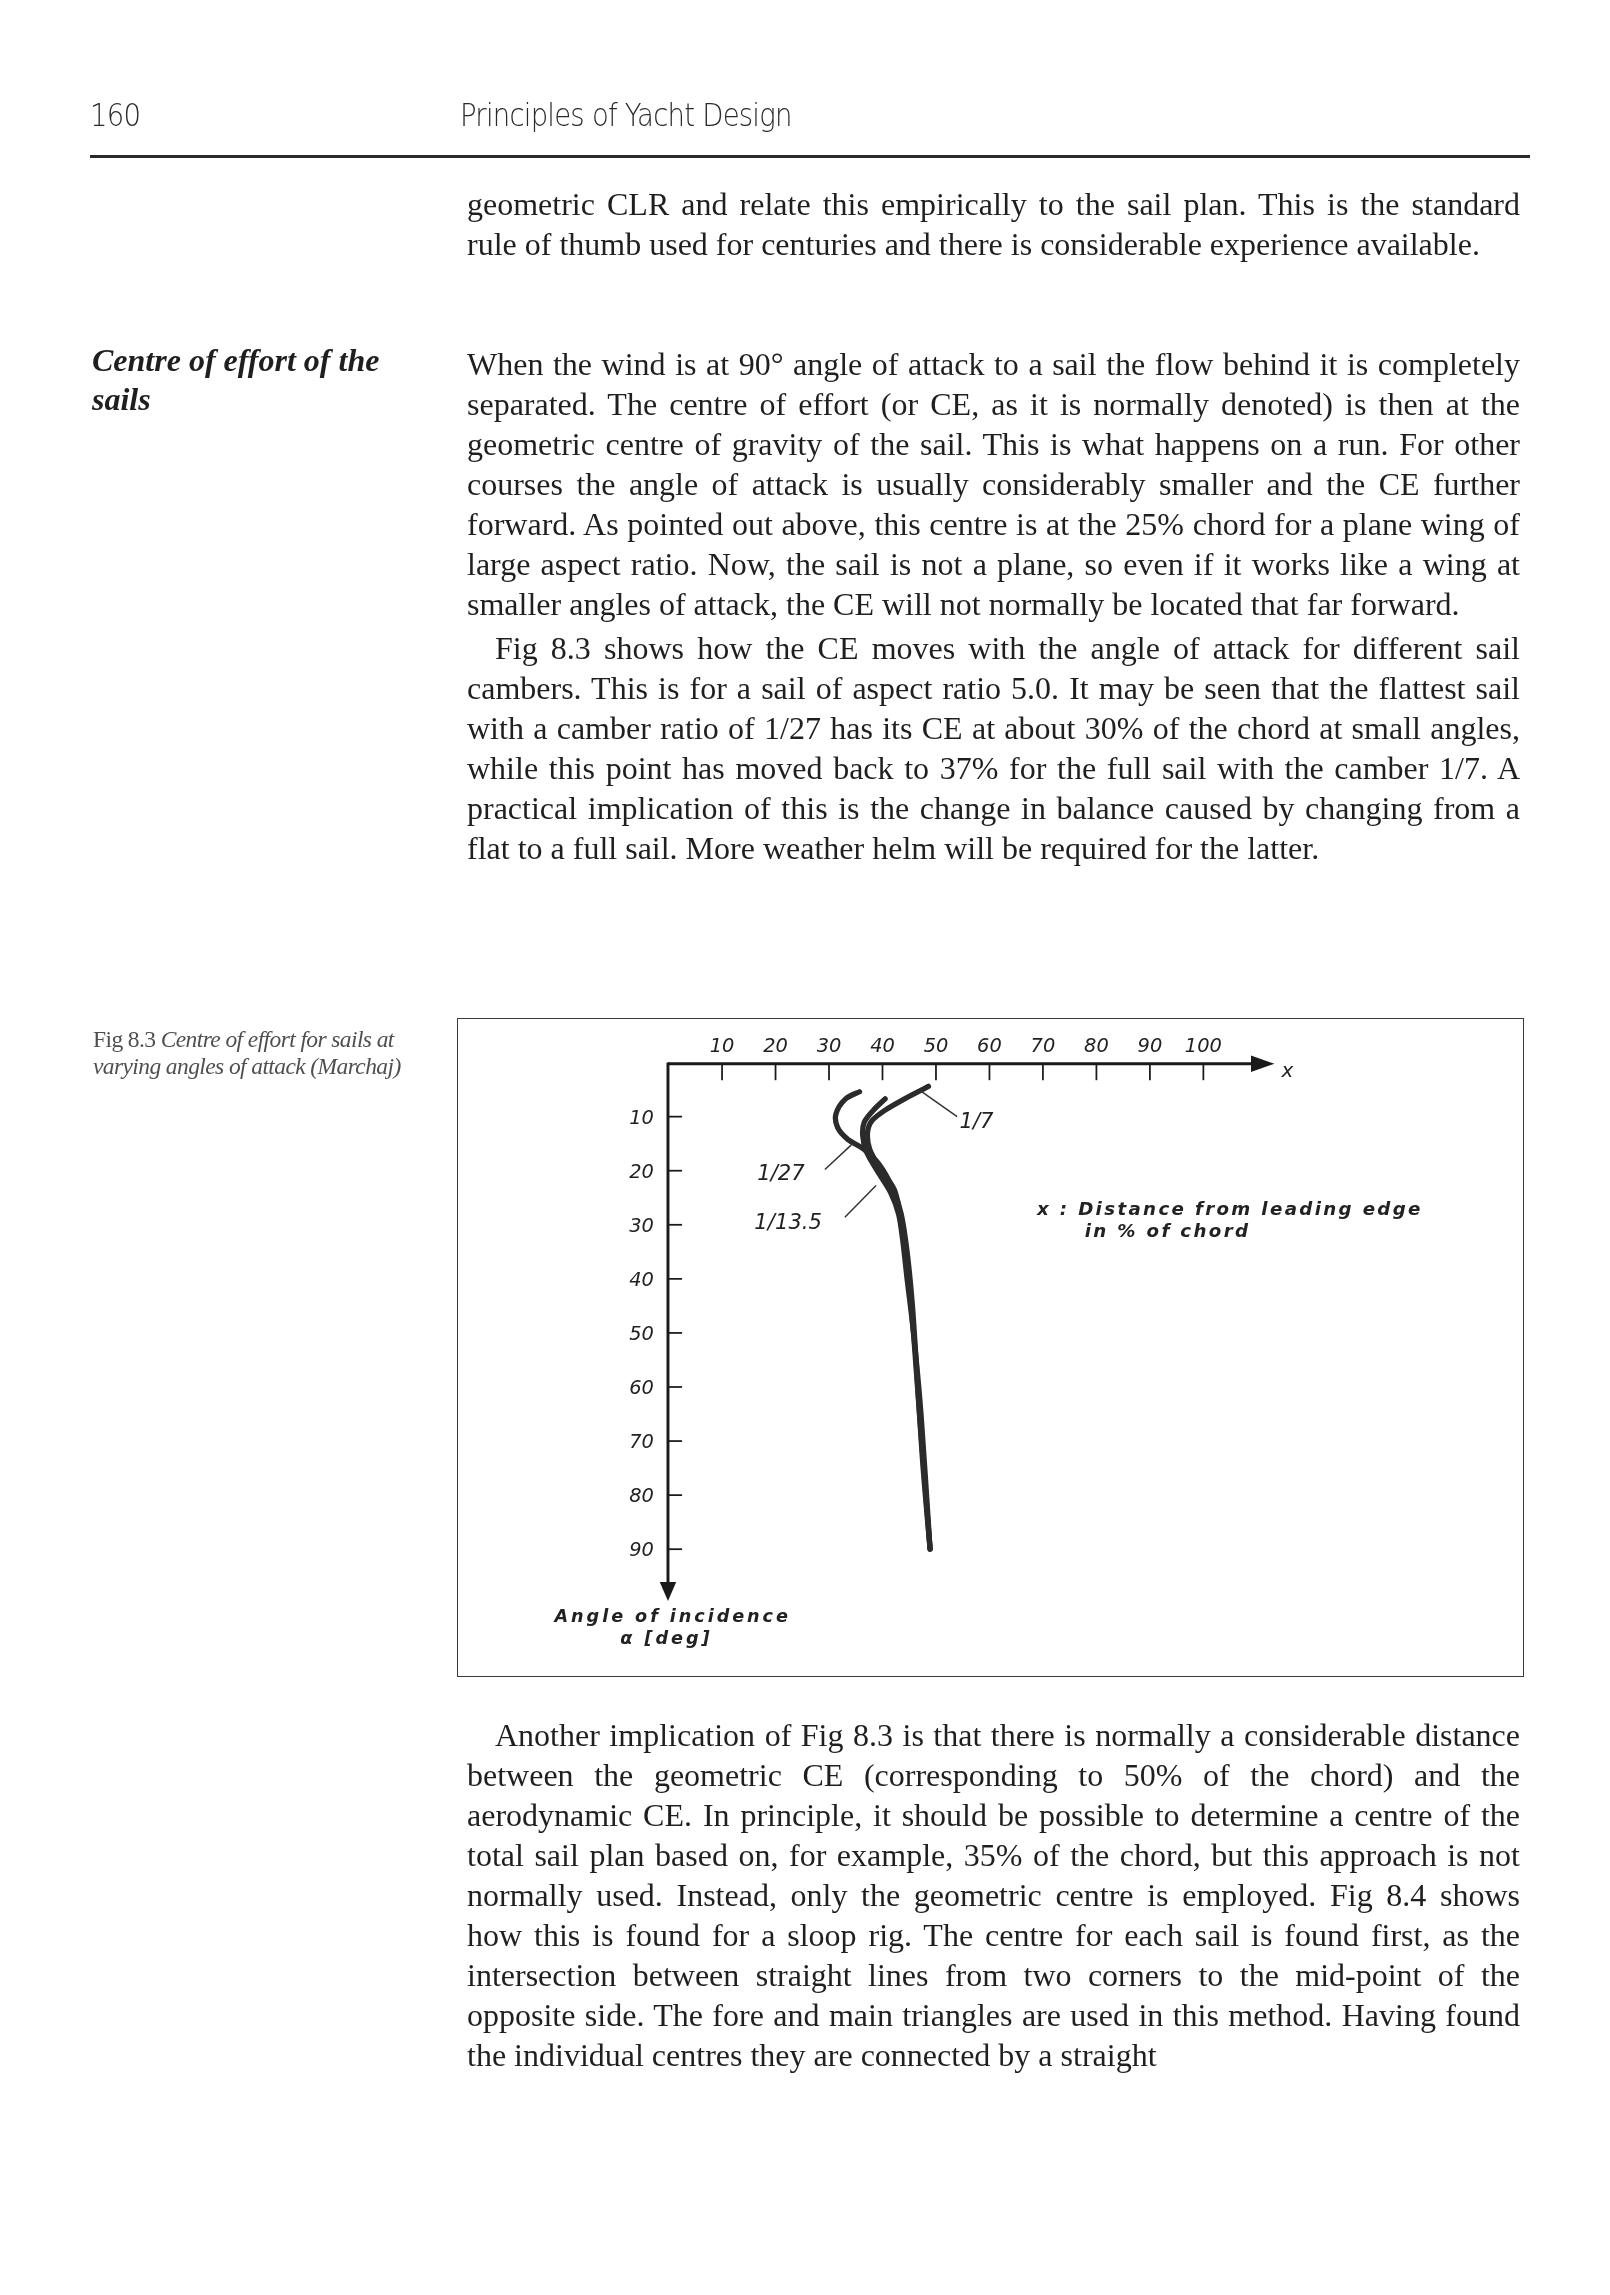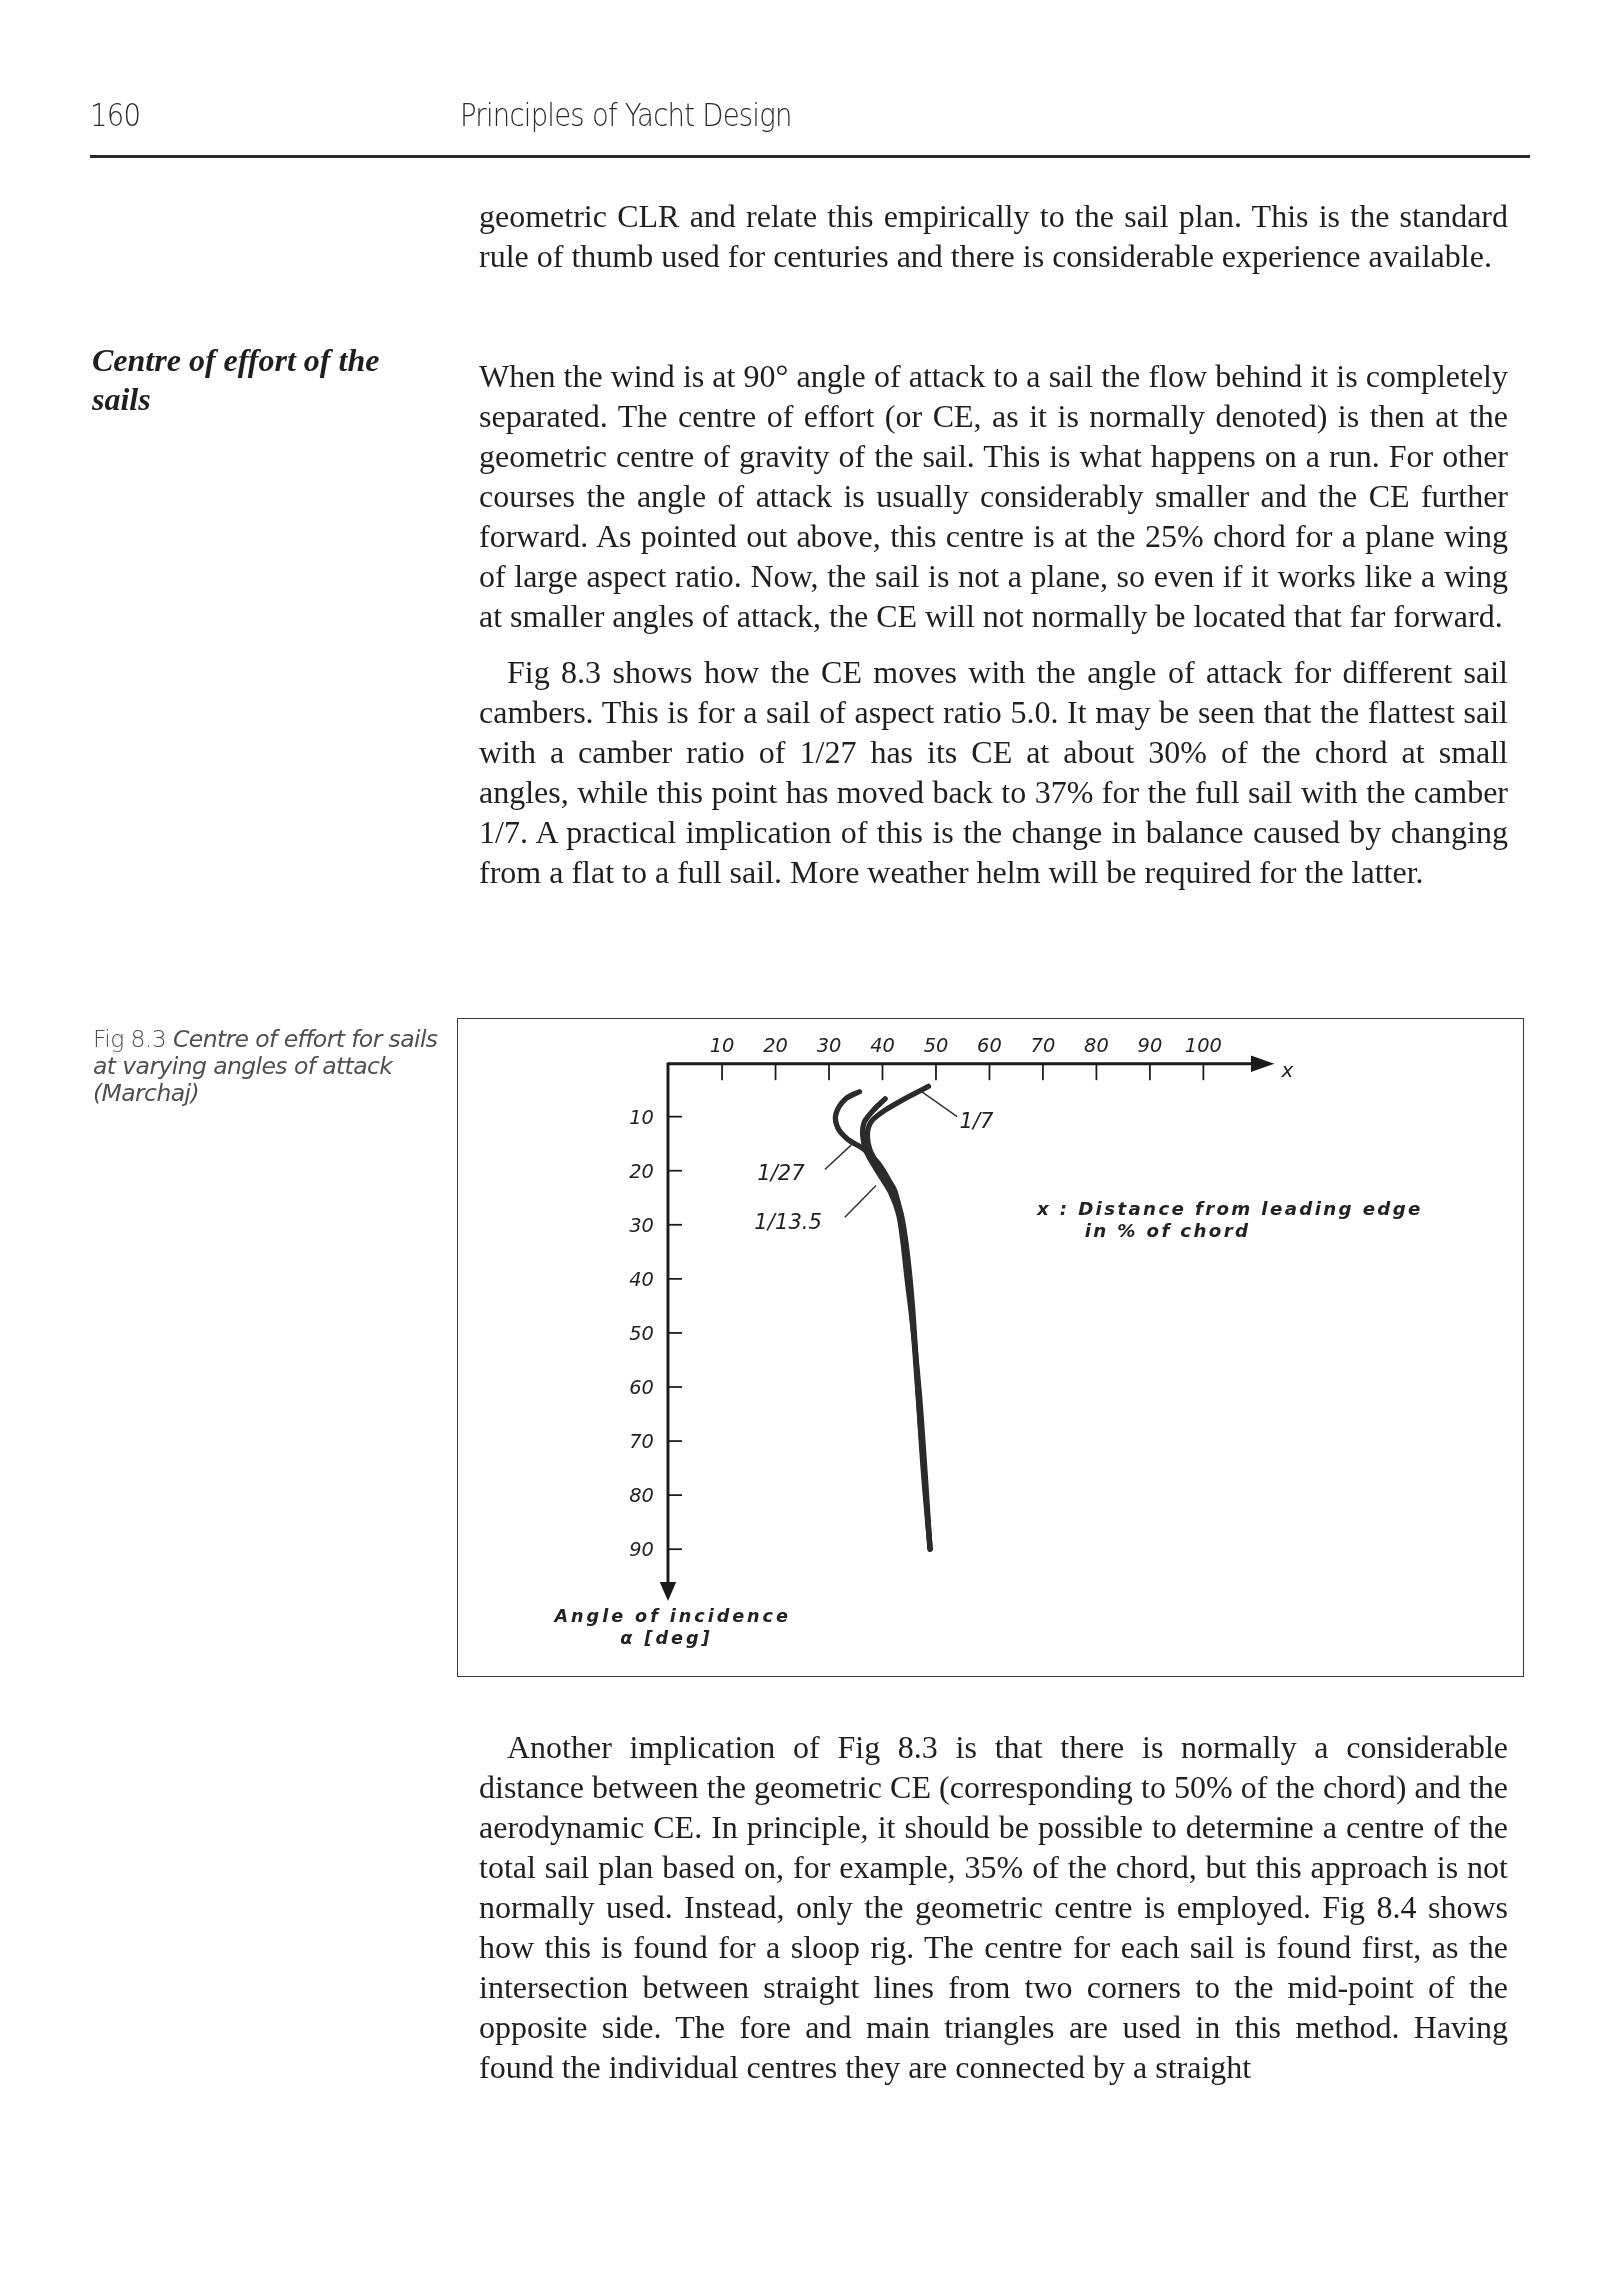--- a/index.html
+++ b/index.html
@@ -5,21 +5,21 @@
   html, body { margin: 0; padding: 0; background: #ffffff; }
   body { width: 1611px; height: 2295px; position: relative; overflow: hidden; color: #1c1c1c; }
   .abs { position: absolute; }
 
   
   .run-head { font-family: "DejaVu Sans", sans-serif; font-size: 32px; font-weight: 300; color: #2a2a2a; letter-spacing: -0.9px; transform: scaleX(0.86); transform-origin: left top; white-space: nowrap; }
   .rule { position: absolute; left: 90px; top: 155px; width: 1440px; height: 2.9px; background: #2b2b2b; }
 
   
   .body-col { position: absolute; left: 463px; width: 1061px; font-family: "Liberation Serif", serif; font-size: 32px; line-height: 40px; color: #1f1f1f; text-align: justify; text-align-last: left; }
-  .body-col p { margin: 16px; }
+  .body-col p { margin: 4px; }
   .indent { text-indent: 28px; }
 
   .side-head { position: absolute; left: 92px; width: 329px; font-family: "Liberation Serif", serif; font-weight: bold; font-size: 32px; line-height: 39px; color: #1f1f1f; font-style: italic; }
 
   .caption { position: absolute; left: 93px; width: 353px; font-family: "DejaVu Sans", sans-serif; font-size: 23.5px; line-height: 27px; color: #4f4f4f; font-weight: 300; letter-spacing: -0.6px; }
   .caption .fig-num { font-style: normal; }
   .caption .fig-text { font-style: italic; }
 
   
   .fig-box { position: absolute; left: 457px; top: 1018px; width: 1067px; height: 659px; border: 1.8px solid #3a3a3a; box-sizing: border-box; background: #fff; }
@@ -37,21 +37,21 @@
   <p>geometric CLR and relate this empirically to the sail plan. This is the standard rule of thumb used for centuries and there is considerable experience available.</p>
 </div>
 
 <div class="side-head" style="top:341px;">Centre of effort of the sails</div>
 
 <div class="body-col" style="top:340px;">
   <p>When the wind is at 90° angle of attack to a sail the flow behind it is completely separated. The centre of effort (or CE, as it is normally denoted) is then at the geometric centre of gravity of the sail. This is what happens on a run. For other courses the angle of attack is usually considerably smaller and the CE further forward. As pointed out above, this centre is at the 25% chord for a plane wing of large aspect ratio. Now, the sail is not a plane, so even if it works like a wing at smaller angles of attack, the CE will not normally be located that far forward.</p>
   <p class="indent">Fig 8.3 shows how the CE moves with the angle of attack for different sail cambers. This is for a sail of aspect ratio 5.0. It may be seen that the flattest sail with a camber ratio of 1/27 has its CE at about 30% of the chord at small angles, while this point has moved back to 37% for the full sail with the camber 1/7. A practical implication of this is the change in balance caused by changing from a flat to a full sail. More weather helm will be required for the latter.</p>
 </div>
 
-<div class="caption" style="top:1026px;">
+<div class="caption" style="top:1026px;font-family:Liberation Serif, serif;">
   <span class="fig-num">Fig 8.3</span>
   <span class="fig-text">Centre of effort for sails at varying angles of attack (Marchaj)</span>
 </div>
 
 <div class="fig-box"></div>
 
 <svg class="fig-svg" width="1611" height="2295" viewBox="0 0 2740 3905">
 
   <g stroke="#1a1a1a" stroke-width="5" fill="none">
     <line x1="1136" y1="1810" x2="2140" y2="1810"></line>

